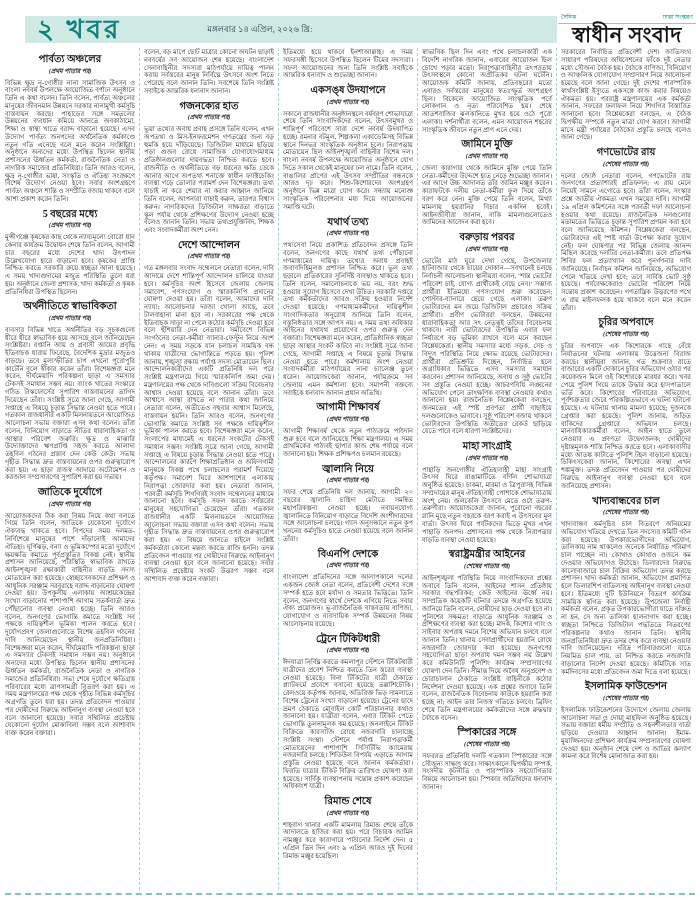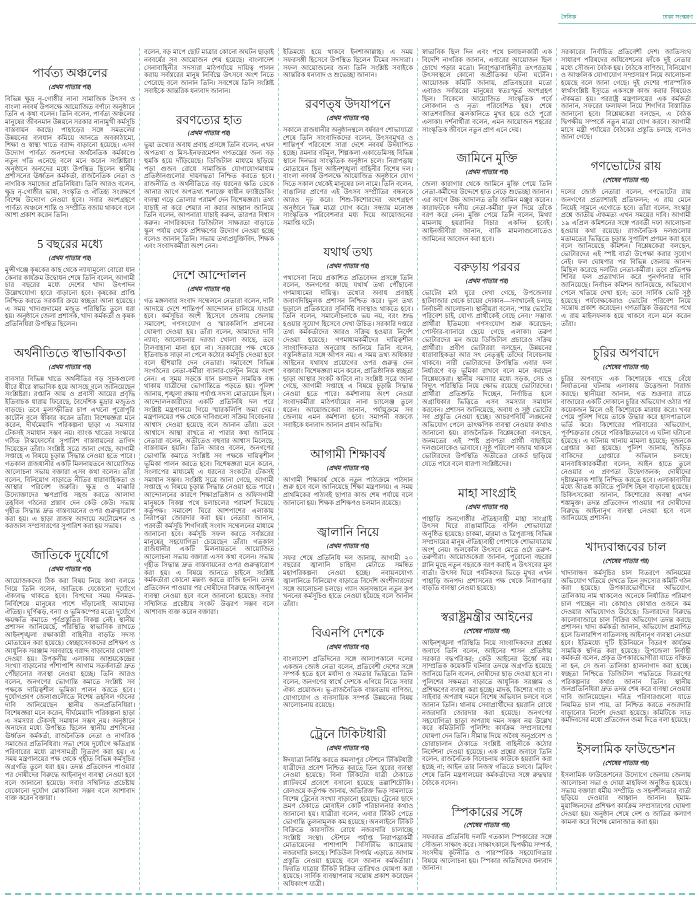--- a/index.html
+++ b/index.html
@@ -13,65 +13,70 @@
   .date{font-size:8.5px;color:#16323a;margin-left:86px;white-space:nowrap;}
   .masthead{position:absolute;right:4px;top:12px;width:138px;}
   .masthead-top{display:flex;justify-content:space-between;font-size:6px;color:#0c8278;
                 padding:0 3px;border-bottom:1px solid #8fccc4;}
   .masthead-title{font-size:21px;font-weight:bold;color:#121212;line-height:1.05;
                   text-align:center;letter-spacing:.5px;}
   
   .columns{position:absolute;left:5px;top:48px;width:690px;height:842px;display:flex;}
   .col{flex:1 1 0;min-width:0;padding:0 4px;overflow:hidden;border-left:1px dashed #9ed3cb;}
   .col:first-child{border-left:none;padding-left:0;}
-  .headline{font-size:12px;font-weight:normal;text-align:center;color:#101010;
-            margin:19px 0 0;line-height:1.15;}
+  .headline{font-size:10px;font-weight:bold;text-align:center;color:#101010;
+            margin:5px 0 0;line-height:1.15;}
   .cont{font-size:6.2px;font-weight:bold;font-style:italic;text-align:center;color:#202020;
         margin:1px 0 2px;}
   .body{font-size:6.6px;line-height:1.18;text-align:justify;color:#1b1b1b;margin-bottom:2px;}
   .bottom-rule{position:absolute;left:5px;top:893px;width:690px;border-top:2px dashed #79c6bd;}
 </style>
 </head>
 <body>
 
 <div class="page">
+  <div class="band">
+    <div class="page-label">২ খবর</div>
+    <div class="date">মঙ্গলবার ১৪ এপ্রিল, ২০২৬ খ্রি:</div>
+  </div>
   <div class="masthead">
     <div class="masthead-top">
       <span>দৈনিক</span>
       <span>ঢাকা সংস্করণ</span>
     </div>
+    <div class="masthead-title">স্বাধীন সংবাদ</div>
   </div>
 
   <div class="columns" id="columns">
       <div class="col">
         <div class="headline">পার্বত্য অঞ্চলের</div>
         <div class="cont">(প্রথম পাতার পর)</div>
         <div class="body">বিভিন্ন ক্ষুদ্র নৃ-গোষ্ঠীর নানা সামাজিক উৎসব ও বাংলা নববর্ষ উপলক্ষে আয়োজিত বর্ণাঢ্য অনুষ্ঠানে তিনি এ কথা বলেন। তিনি বলেন, পার্বত্য অঞ্চলের মানুষের জীবনমান উন্নয়নে সরকার নানামুখী কর্মসূচি বাস্তবায়ন করছে। পাহাড়ের সঙ্গে সমতলের উন্নয়নের ব্যবধান কমিয়ে আনতে অবকাঠামো, শিক্ষা ও স্বাস্থ্য খাতে বরাদ্দ বাড়ানো হয়েছে। এসব উদ্যোগ পার্বত্য জনপদের অর্থনৈতিক কর্মকাণ্ডে নতুন গতি এনেছে বলে মনে করেন সংশ্লিষ্টরা। অনুষ্ঠানে অন্যদের মধ্যে উপস্থিত ছিলেন স্থানীয় প্রশাসনের ঊর্ধ্বতন কর্মকর্তা, রাজনৈতিক নেতা ও নাগরিক সমাজের প্রতিনিধিরা। তিনি আরও বলেন, ক্ষুদ্র নৃ-গোষ্ঠীর ভাষা, সংস্কৃতি ও ঐতিহ্য সংরক্ষণে বিশেষ উদ্যোগ নেওয়া হবে। সবার অংশগ্রহণে পার্বত্য অঞ্চলে শান্তি ও সম্প্রীতি বজায় থাকবে বলে আশা প্রকাশ করেন তিনি।</div>
         <div class="headline">5 বছরের মধ্যে</div>
         <div class="cont">(প্রথম পাতার পর)</div>
         <div class="body">মুন্সীগঞ্জে কৃষকের কাছ থেকে ন্যায্যমূল্যে বোরো ধান কেনার কার্যক্রম উদ্বোধন শেষে তিনি বলেন, আগামী চার বছরের মধ্যে দেশের খাদ্য উৎপাদন উল্লেখযোগ্য হারে বাড়ানো হবে। কৃষকের প্রাপ্তি নিশ্চিত করতে সরকারি ক্রয়ে স্বচ্ছতা আনা হয়েছে। এ সময় খাদ্যগুদামের মজুত পরিস্থিতি তুলে ধরা হয়। অনুষ্ঠানে জেলা প্রশাসক, খাদ্য কর্মকর্তা ও কৃষক প্রতিনিধিরা উপস্থিত ছিলেন।</div>
         <div class="headline">অর্থনীতিতে স্বাভাবিকতা</div>
         <div class="cont">(প্রথম পাতার পর)</div>
         <div class="body">ব্যবসার বিভিন্ন খাতে অর্থনীতির বড় সূচকগুলো ধীরে ধীরে স্বাভাবিক হয়ে আসছে বলে জানিয়েছেন সংশ্লিষ্টরা। রপ্তানি আয় ও প্রবাসী আয়ের প্রবৃদ্ধি ইতিবাচক ধারায় ফিরেছে, বৈদেশিক মুদ্রার মজুতও বাড়ছে। তবে মূল্যস্ফীতির চাপ এখনো পুরোপুরি কাটেনি বলে স্বীকার করেন তাঁরা। বিশেষজ্ঞরা মনে করেন, দীর্ঘমেয়াদি পরিকল্পনা ছাড়া এ সমস্যার টেকসই সমাধান সম্ভব নয়। ব্যাংক খাতের সংস্কারে গঠিত টাস্কফোর্সের সুপারিশ বাস্তবায়নের তাগিদ দিয়েছেন তাঁরা। সংশ্লিষ্ট সূত্রে জানা গেছে, আগামী সপ্তাহে এ বিষয়ে চূড়ান্ত সিদ্ধান্ত নেওয়া হতে পারে। গতকাল রাজধানীর একটি মিলনায়তনে আয়োজিত আলোচনা সভায় বক্তারা এসব কথা বলেন। তাঁরা বলেন, বিনিয়োগ বাড়াতে নীতির ধারাবাহিকতা ও আস্থার পরিবেশ জরুরি। ক্ষুদ্র ও মাঝারি উদ্যোক্তাদের ঋণপ্রাপ্তি সহজ করতে আলাদা তহবিল গঠনের প্রস্তাব দেন কেউ কেউ। সভায় গৃহীত সিদ্ধান্ত দ্রুত বাস্তবায়নের ওপর গুরুত্বারোপ করা হয়। এ ছাড়া রাজস্ব আদায়ে অটোমেশন ও করজাল সম্প্রসারণের সুপারিশ করা হয় সভায়।</div>
         <div class="headline">জাতিকে দুর্যোগে</div>
         <div class="cont">(প্রথম পাতার পর)</div>
         <div class="body">আয়োজকদের ঠিক করা বিষয় নিয়ে কথা বলতে গিয়ে তিনি বলেন, জাতিকে যেকোনো দুর্যোগে ঐক্যবদ্ধ থাকতে হবে। বিপদের সময় দলমত-নির্বিশেষে মানুষের পাশে দাঁড়ানোই আমাদের ঐতিহ্য। ঘূর্ণিঝড়, বন্যা ও ভূমিকম্পের মতো দুর্যোগে ক্ষয়ক্ষতি কমাতে পূর্বপ্রস্তুতির বিকল্প নেই। স্থানীয় প্রশাসন জানিয়েছে, পরিস্থিতি স্বাভাবিক রাখতে আইনশৃঙ্খলা রক্ষাকারী বাহিনীর বাড়তি সদস্য মোতায়েন করা হয়েছে। স্বেচ্ছাসেবকদের প্রশিক্ষণ ও আধুনিক সরঞ্জাম সরবরাহে বরাদ্দ বাড়ানোর ঘোষণা দেওয়া হয়। উপকূলীয় এলাকায় আশ্রয়কেন্দ্রের সংখ্যা বাড়ানোর পাশাপাশি আগাম সতর্কবার্তা দ্রুত পৌঁছানোর ব্যবস্থা নেওয়া হচ্ছে। তিনি আরও বলেন, জনগণের ভোগান্তি কমাতে সংশ্লিষ্ট সব পক্ষকে দায়িত্বশীল ভূমিকা পালন করতে হবে। দুর্যোগপ্রবণ জেলাগুলোতে বিশেষ তহবিল গঠনের দাবি জানিয়েছেন স্থানীয় জনপ্রতিনিধিরা। বিশেষজ্ঞরা মনে করেন, দীর্ঘমেয়াদি পরিকল্পনা ছাড়া এ সমস্যার টেকসই সমাধান সম্ভব নয়। অনুষ্ঠানে অন্যদের মধ্যে উপস্থিত ছিলেন স্থানীয় প্রশাসনের ঊর্ধ্বতন কর্মকর্তা, রাজনৈতিক নেতা ও নাগরিক সমাজের প্রতিনিধিরা। সভা শেষে দুর্যোগে ক্ষতিগ্রস্ত পরিবারের মধ্যে ত্রাণসামগ্রী বিতরণ করা হয়। এ সময় মন্ত্রণালয়ের পক্ষ থেকে গৃহীত বিভিন্ন কর্মসূচির অগ্রগতি তুলে ধরা হয়। তদন্ত প্রতিবেদন পাওয়ার পর দোষীদের বিরুদ্ধে আইনানুগ ব্যবস্থা নেওয়া হবে বলে জানানো হয়েছে। সবার সম্মিলিত প্রচেষ্টায় যেকোনো দুর্যোগ মোকাবিলা সম্ভব বলে আশাবাদ ব্যক্ত করেন বক্তারা।</div>
       </div>
       <div class="col">
         <div class="body">বলেন, বড় মাপে ছোট মাত্রার কোনো অঘটন ছাড়াই নববর্ষের সব আয়োজন শেষ হয়েছে। বাংলাদেশ সেনাবাহিনীর সদস্যরা মাঠপর্যায়ে দায়িত্ব পালন করায় সর্বস্তরের মানুষ নির্বিঘ্নে উৎসবে অংশ নিতে পেরেছে বলে জানান তিনি। সবশেষে তিনি সংশ্লিষ্ট সবাইকে আন্তরিক ধন্যবাদ জানান।</div>
-        <div class="headline">রবণত্যের হাত</div>
+        <div class="headline">গজনক্যের হাত</div>
         <div class="cont">(প্রথম পাতার পর)</div>
         <div class="body">ভুয়া তথ্যের অবাধ প্রবাহ প্রসঙ্গে তিনি বলেন, এখন অপতথ্য ও মিস-ইনফরমেশন গণতন্ত্রের জন্য বড় হুমকি হয়ে দাঁড়িয়েছে। ডিজিটাল মাধ্যমে ছড়িয়ে পড়া গুজব রোধে সামাজিক যোগাযোগমাধ্যম প্রতিষ্ঠানগুলোর দায়বদ্ধতা নিশ্চিত করতে হবে। রাজনীতি ও অর্থনীতিতে বড় ধরনের ক্ষতি ডেকে আনার আগে অপতথ্য শনাক্তে স্বাধীন ফ্যাক্টচেকিং ব্যবস্থা গড়ে তোলার পরামর্শ দেন বিশেষজ্ঞরা। তথ্য যাচাই না করে শেয়ার না করার আহ্বান জানিয়ে তিনি বলেন, আপনারা যাচাই করুন, তারপর বিশ্বাস করুন। নাগরিকদের ডিজিটাল সাক্ষরতা বাড়াতে স্কুল পর্যায় থেকে প্রশিক্ষণের উদ্যোগ নেওয়া হচ্ছে বলেও জানান তিনি। সভায় তথ্যপ্রযুক্তিবিদ, শিক্ষক এবং সংবাদকর্মীরা অংশ নেন।</div>
         <div class="headline">দেশে আন্দোলন</div>
         <div class="cont">(প্রথম পাতার পর)</div>
         <div class="body">গত মঙ্গলবার সংবাদ সম্মেলনে নেতারা বলেন, দাবি আদায়ে দেশে শান্তিপূর্ণ আন্দোলন চালিয়ে যাওয়া হবে। কর্মসূচির অংশ হিসেবে জেলায় জেলায় সমাবেশ, গণসংযোগ ও স্মারকলিপি প্রদানের ঘোষণা দেওয়া হয়। তাঁরা বলেন, আমাদের দাবি ন্যায্য; আলোচনার দরজা খোলা আছে, তবে টালবাহানা মানা হবে না। সরকারের পক্ষ থেকে ইতিবাচক সাড়া না পেলে কঠোর কর্মসূচি দেওয়া হবে বলে হুঁশিয়ারি দেন নেতারা। সমাবেশে বিভিন্ন সংগঠনের নেতা-কর্মীরা ব্যানার-ফেস্টুন নিয়ে অংশ নেন। এ সময় সড়কে যান চলাচল সাময়িক বন্ধ থাকায় যাত্রীদের ভোগান্তিতে পড়তে হয়। পুলিশ জানায়, শৃঙ্খলা রক্ষায় পর্যাপ্ত সদস্য মোতায়েন ছিল। আন্দোলনকারীদের একটি প্রতিনিধি দল পরে সংশ্লিষ্ট মন্ত্রণালয়ে গিয়ে স্মারকলিপি জমা দেয়। মন্ত্রণালয়ের পক্ষ থেকে দাবিগুলো সক্রিয় বিবেচনার আশ্বাস দেওয়া হয়েছে বলে জানান তাঁরা। তবে আশ্বাসে আস্থা রাখতে না পারার কথা জানিয়ে নেতারা বলেন, অতীতেও বহুবার আশ্বাস মিলেছে, বাস্তবায়ন হয়নি। তিনি আরও বলেন, জনগণের ভোগান্তি কমাতে সংশ্লিষ্ট সব পক্ষকে দায়িত্বশীল ভূমিকা পালন করতে হবে। বিশেষজ্ঞরা মনে করেন, সংলাপের মাধ্যমেই এ ধরনের সংকটের টেকসই সমাধান সম্ভব। সংশ্লিষ্ট সূত্রে জানা গেছে, আগামী সপ্তাহে এ বিষয়ে চূড়ান্ত সিদ্ধান্ত নেওয়া হতে পারে। আন্দোলনের কারণে শিক্ষাপ্রতিষ্ঠান ও অফিসগামী মানুষকে বিকল্প পথে চলাচলের পরামর্শ দিয়েছে কর্তৃপক্ষ। সমাবেশ ঘিরে আশপাশের এলাকায় নিরাপত্তা জোরদার করা হয়। নেতারা জানান, পরবর্তী কর্মসূচি শিগগিরই সংবাদ সম্মেলনের মাধ্যমে জানানো হবে। কর্মসূচি সফল করতে সর্বস্তরের মানুষের সহযোগিতা চেয়েছেন তাঁরা। গতকাল রাজধানীর একটি মিলনায়তনে আয়োজিত আলোচনা সভায় বক্তারা এসব কথা বলেন। সভায় গৃহীত সিদ্ধান্ত দ্রুত বাস্তবায়নের ওপর গুরুত্বারোপ করা হয়। এ বিষয়ে জানতে চাইলে সংশ্লিষ্ট কর্মকর্তারা কোনো মন্তব্য করতে রাজি হননি। তদন্ত প্রতিবেদন পাওয়ার পর দোষীদের বিরুদ্ধে আইনানুগ ব্যবস্থা নেওয়া হবে বলে জানানো হয়েছে। সবার সম্মিলিত প্রচেষ্টায় সংকট উত্তরণ সম্ভব বলে আশাবাদ ব্যক্ত করেন বক্তারা।</div>
       </div>
       <div class="col">
         <div class="body">ইতিমধ্যে হয়ে থাকবে ইনশাআল্লাহ। এ সময় সফরসঙ্গী হিসেবে উপস্থিত ছিলেন টিমের সদস্যরা। সফল আয়োজনের জন্য তিনি সংশ্লিষ্ট সবাইকে আন্তরিক ধন্যবাদ ও শুভেচ্ছা জানান।</div>
-        <div class="headline">রবণত্ষ উদযাপনে</div>
+        <div class="headline">একসঙ্ষ উদযাপনে</div>
         <div class="cont">(প্রথম পাতার পর)</div>
         <div class="body">সকালে রাজধানীর অনুষ্ঠানস্থলে বর্ষবরণ শোভাযাত্রা শেষে তিনি সাংবাদিকদের বলেন, উৎসবমুখর ও শান্তিপূর্ণ পরিবেশে সারা দেশে নববর্ষ উদযাপিত হচ্ছে। রমনার বটমূল, শিল্পকলা একাডেমিসহ বিভিন্ন স্থানে দিনভর সাংস্কৃতিক অনুষ্ঠান চলে। নিরাপত্তায় মোতায়েন ছিল আইনশৃঙ্খলা বাহিনীর বিশেষ দল। বাংলা নববর্ষ উপলক্ষে আয়োজিত অনুষ্ঠানে যোগ দিতে সকাল থেকেই মানুষের ঢল নামে। তিনি বলেন, বাঙালির প্রাণের এই উৎসব সম্প্রীতির বন্ধনকে আরও দৃঢ় করে। শিশু-কিশোরদের অংশগ্রহণ অনুষ্ঠানে ভিন্ন মাত্রা যোগ করে। সন্ধ্যায় মনোজ্ঞ সাংস্কৃতিক পরিবেশনার মধ্য দিয়ে আয়োজনের সমাপ্তি ঘটে।</div>
         <div class="headline">যথার্থ তথ্য</div>
         <div class="cont">(প্রথম পাতার পর)</div>
         <div class="body">পথ্যসেবা নিয়ে প্রকাশিত প্রতিবেদন প্রসঙ্গে তিনি বলেন, জনগণের কাছে যথার্থ তথ্য পৌঁছানো গণমাধ্যমের দায়িত্ব। তথ্যের অবাধ প্রবাহই জবাবদিহিমূলক প্রশাসন নিশ্চিত করে। ভুল তথ্য ছড়ালে প্রতিকারের সুনির্দিষ্ট ব্যবস্থাও থাকতে হবে। তিনি বলেন, সমালোচনাকে ভয় নয়, বরং শুদ্ধ হওয়ার সুযোগ হিসেবে দেখা উচিত। সরকারি দপ্তরে তথ্য কর্মকর্তাদের আরও সক্রিয় হওয়ার নির্দেশ দেওয়া হয়েছে। গণমাধ্যমকর্মীদের দায়িত্বশীল সাংবাদিকতার অনুরোধ জানিয়ে তিনি বলেন, বস্তুনিষ্ঠতার সঙ্গে আপস নয়। এ সময় তথ্য অধিকার আইনের যথাযথ প্রয়োগের ওপর গুরুত্ব দেন বক্তারা। বিশেষজ্ঞরা মনে করেন, প্রাতিষ্ঠানিক স্বচ্ছতা ছাড়া আস্থার সংকট কাটবে না। সংশ্লিষ্ট সূত্রে জানা গেছে, আগামী সপ্তাহে এ বিষয়ে চূড়ান্ত সিদ্ধান্ত নেওয়া হতে পারে। কর্মশালায় অংশ নেওয়া সংবাদকর্মীরা মাঠপর্যায়ের নানা চ্যালেঞ্জ তুলে ধরেন। আয়োজকেরা জানান, পর্যায়ক্রমে সব জেলায় এমন কর্মশালা হবে। সমাপনী বক্তব্যে সবাইকে ধন্যবাদ জানান প্রধান অতিথি।</div>
         <div class="headline">আগামী শিক্ষাবর্ষ</div>
         <div class="cont">(প্রথম পাতার পর)</div>
         <div class="body">আগামী শিক্ষাবর্ষ থেকে নতুন পাঠ্যক্রমে পাঠদান শুরু হবে বলে জানিয়েছে শিক্ষা মন্ত্রণালয়। এ সময় প্রাথমিকের পাঠ্যবই ছাপার কাজ শেষ পর্যায়ে বলে জানানো হয়। শিক্ষক প্রশিক্ষণও চলমান রয়েছে।</div>
         <div class="headline">জ্বালানি নিয়ে</div>
         <div class="cont">(প্রথম পাতার পর)</div>

